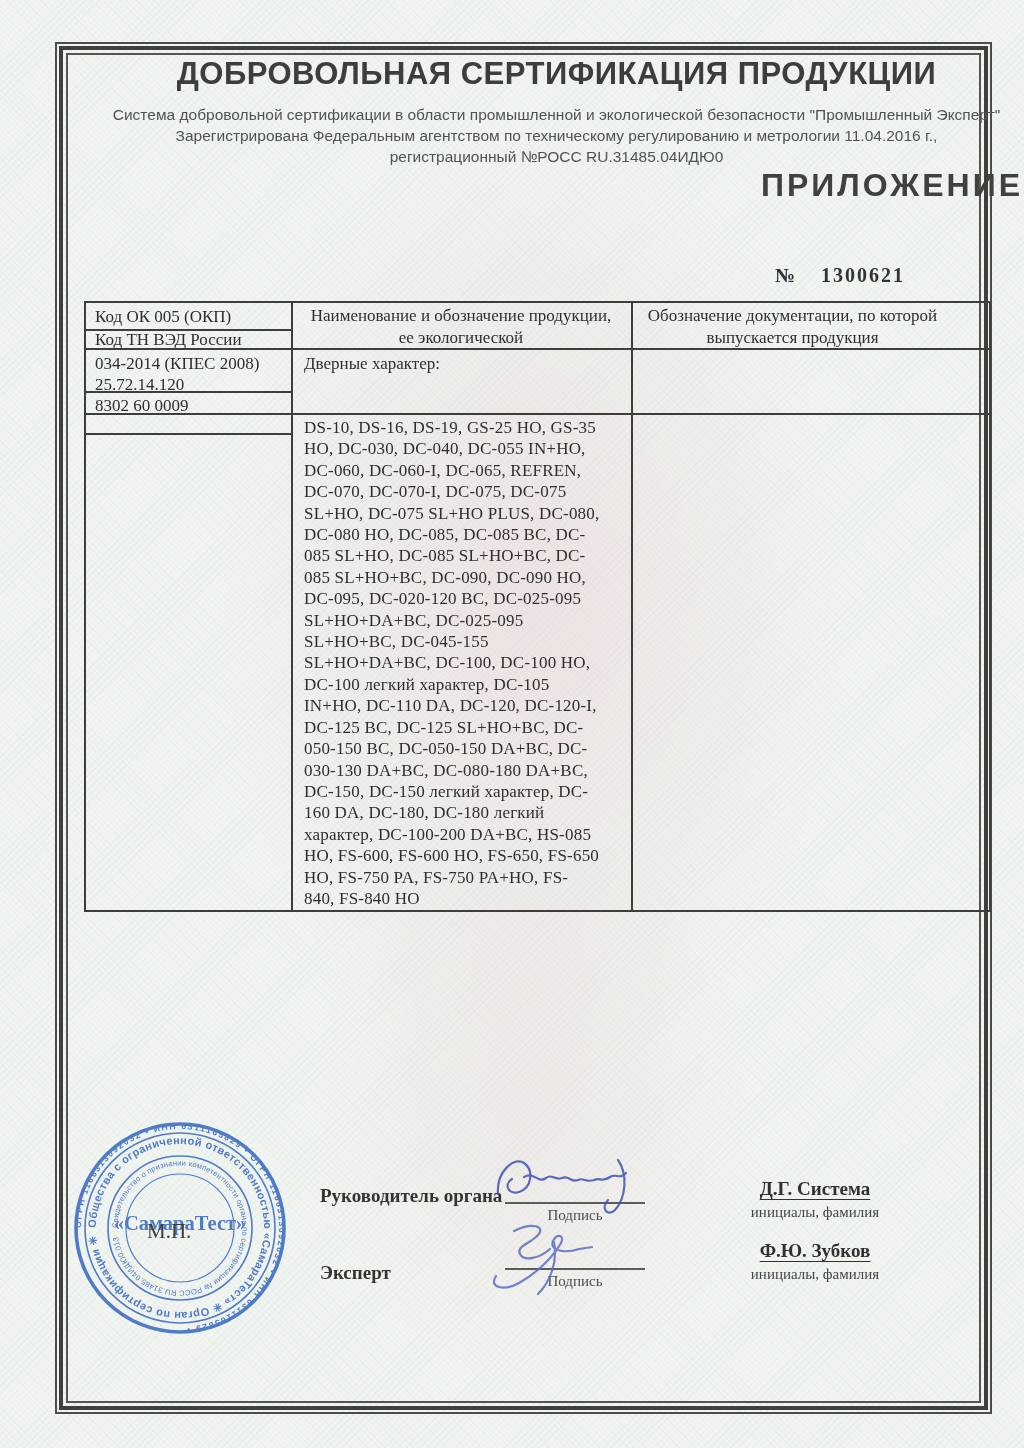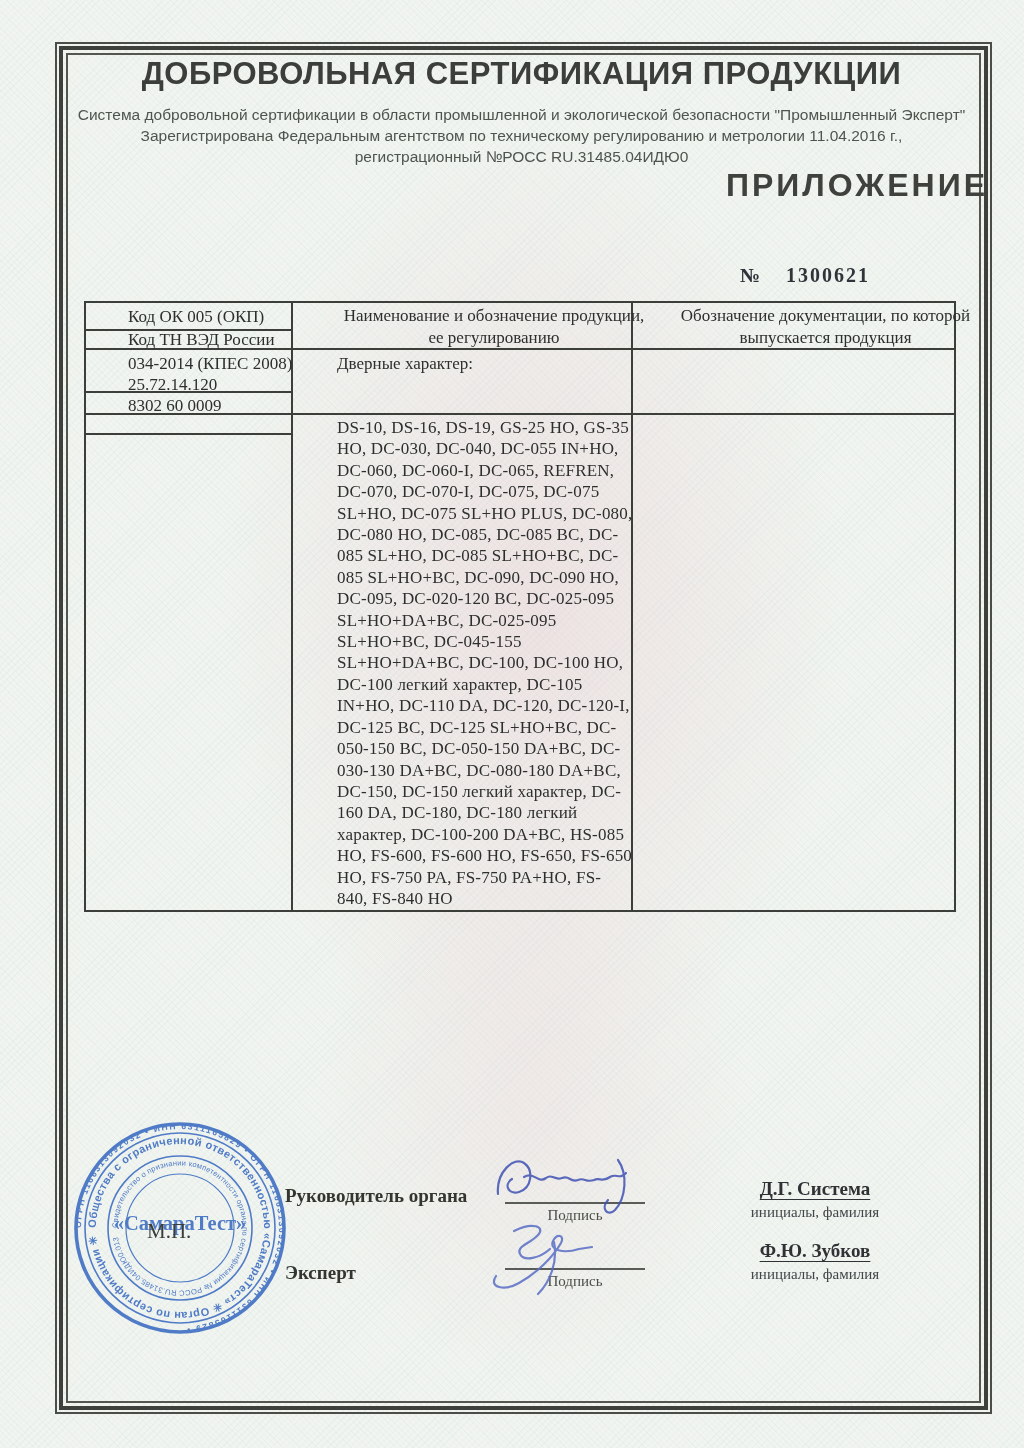--- a/index.html
+++ b/index.html
@@ -14,42 +14,42 @@
       radial-gradient(ellipse 42% 46% at 52% 42%, rgba(232,198,204,0.38), rgba(232,198,204,0) 72%),
       radial-gradient(ellipse 30% 28% at 52% 76%, rgba(234,202,208,0.26), rgba(234,202,208,0) 70%),
       repeating-linear-gradient(45deg, rgba(110,180,160,0.05) 0 1px, transparent 1px 4px),
       repeating-linear-gradient(135deg, rgba(90,160,195,0.05) 0 1px, transparent 1px 5px);
   }
   
   .frame{position:absolute;left:55px;top:42px;width:933px;height:1368px;border:2px solid #4a4d48;}
   .frame::before{content:"";position:absolute;inset:2px;border:4px solid #3d403b;}
   .frame::after{content:"";position:absolute;inset:9px;border:2px solid #54574f;}
   .pre{white-space:pre-line;}
-  .abs{position:absolute;}
+  .abs{position:absolute;padding-left:35px;}
 
   .doc-title{left:55px;top:56px;width:933px;text-align:center;
     font-family:"Liberation Sans",sans-serif;font-weight:bold;font-size:31px;
     color:#3c3e3b;letter-spacing:0.5px;}
   .doc-subtitle{left:60px;top:104px;width:923px;text-align:center;
     font-family:"Liberation Sans",sans-serif;font-size:15.5px;line-height:21px;color:#4f544f;}
   .appendix-title{left:55px;top:167px;width:933px;text-align:right;
     font-family:"Liberation Sans",sans-serif;font-weight:bold;font-size:32px;
     color:#3f413d;letter-spacing:3px;}
   .cert-line{left:55px;top:215px;width:933px;text-align:center;font-size:22px;color:#2f2f2f;}
   .cert-line .lbl{font-weight:bold;letter-spacing:0.5px;}
   .cert-line .num{font-size:20.5px;color:#3c4142;margin-left:14px;letter-spacing:1px;}
   .doc-number{left:740px;top:262px;font-size:22px;font-weight:bold;color:#30343a;}
   .doc-number .no{margin-right:26px;font-size:20px;}
   .doc-number .val{letter-spacing:2px;font-size:20px;}
 
   
   .tbl{left:84px;top:301px;width:868px;height:607px;border:2px solid #3c3e3a;font-size:17px;color:#2d2f2e;}
   .vline{position:absolute;top:0;width:2px;height:100%;background:#3c3e3a;}
   .hline{position:absolute;height:2px;background:#3c3e3a;}
-  .cell{position:absolute;line-height:21px;margin-left:33px;}
+  .cell{position:absolute;line-height:21px;}
   .c2h,.c3h{text-align:center;line-height:22px;top:2px;}
   .plist{line-height:21.4px;letter-spacing:0.2px;}
 
   
   .sig-label{font-weight:bold;font-size:19px;color:#33352f;}
   .sig-line{position:absolute;height:2px;background:#5a5d57;}
   .sig-caption{position:absolute;text-align:center;font-size:15px;color:#4b4e48;}
   .person-name{position:absolute;width:170px;text-align:center;font-weight:bold;font-size:19px;color:#2f3134;
     text-decoration:underline;text-underline-offset:4px;}
   .person-caption{position:absolute;width:170px;text-align:center;font-size:15px;color:#44474a;}
@@ -83,21 +83,21 @@
     <div class="vline" style="left:545px"></div>
     <div class="hline" style="top:45px;left:0;width:100%"></div>
     <div class="hline" style="top:110px;left:0;width:100%"></div>
     <div class="hline" style="top:26px;left:0;width:205px"></div>
     <div class="hline" style="top:88px;left:0;width:205px"></div>
     <div class="hline" style="top:130px;left:0;width:205px"></div>
 
     <div class="cell" style="left:9px;top:3px">Код ОК 005 (ОКП)</div>
     <div class="cell" style="left:9px;top:26px">Код ТН ВЭД России</div>
     <div class="cell c2h pre" style="left:207px;width:336px">Наименование и обозначение продукции,
-ее регулированию</div>
+ее экологической</div>
     <div class="cell c3h pre" style="left:547px;width:319px">Обозначение документации, по которой
 выпускается продукция</div>
 
     <div class="cell pre" style="left:9px;top:50px">034-2014 (КПЕС 2008)
 25.72.14.120</div>
     <div class="cell" style="left:9px;top:92px">8302 60 0009</div>
     <div class="cell" style="left:218px;top:50px">Дверные характер:</div>
     <div class="cell plist pre" style="left:218px;top:114px;width:324px">DS-10, DS-16, DS-19, GS-25 HO, GS-35
 HO, DC-030, DC-040, DC-055 IN+HO,
 DC-060, DC-060-I, DC-065, REFREN,

